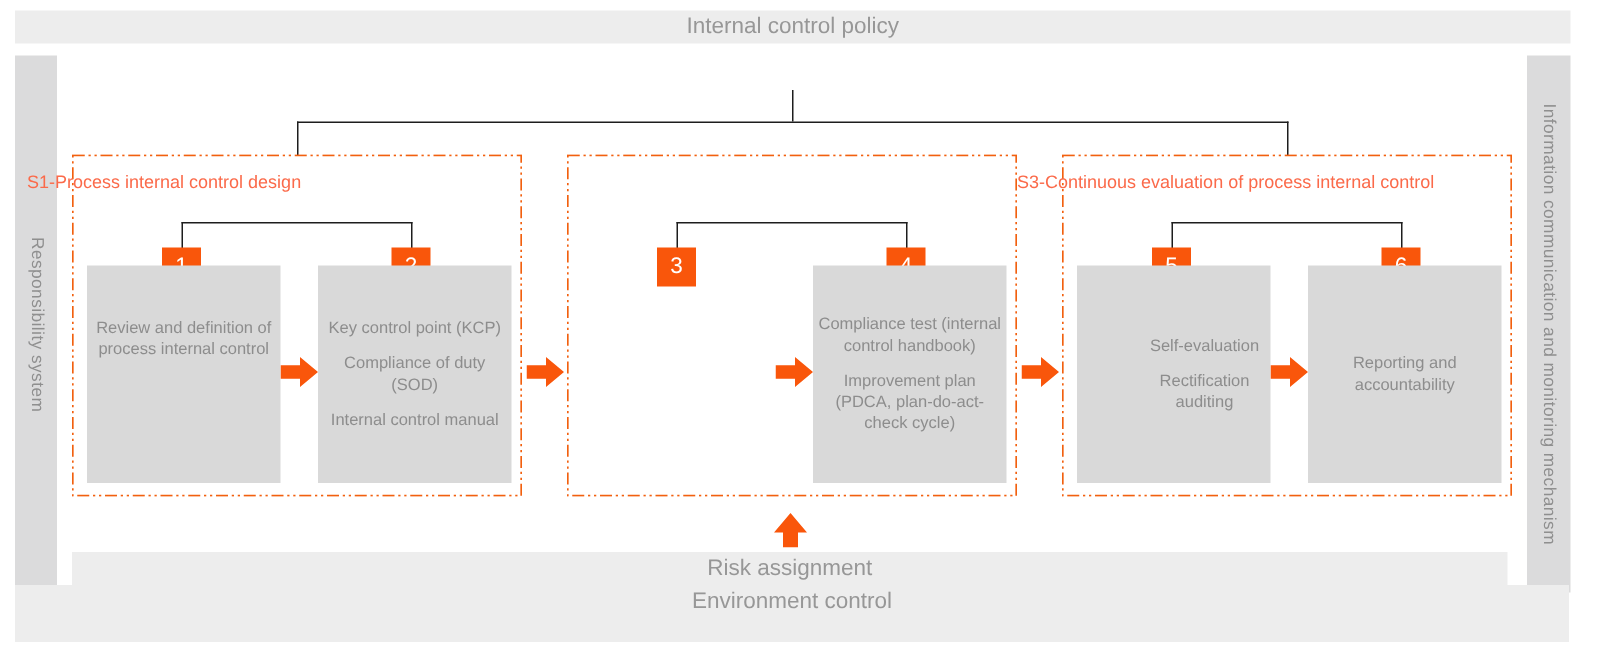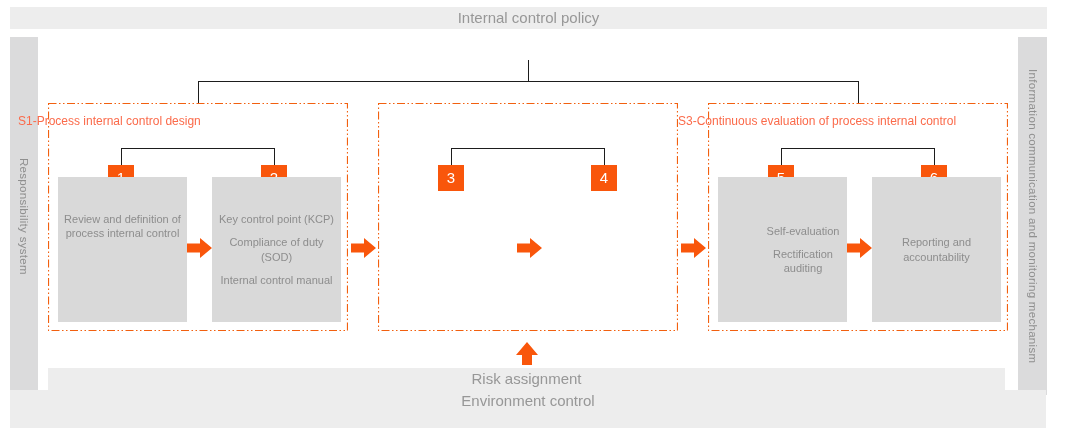--- a/index.html
+++ b/index.html
@@ -75,20 +75,24 @@
 
   <div class="section" style="left:378px;">
     <svg class="dash-svg" width="300" height="228">
       <rect x="0.5" y="0.5" width="299" height="227" fill="none" stroke="#f2600f" stroke-width="1.2" stroke-dasharray="8 2.5 1.5 2.5 1.5 2.5"></rect>
     </svg>
     <div class="bracket-h"></div>
     <div class="bracket-v" style="left:73px;"></div>
     <div class="bracket-v" style="left:226px;"></div>
     <div class="num" style="left:60px;">3</div>
     <div class="num" style="left:213px;">4</div>
+    <div class="stepbox" style="left:164px;">
+      <p>Compliance test (internal control handbook)</p>
+      <p>Improvement plan (PDCA, plan-do-act-check cycle)</p>
+    </div>
     <svg class="arrow arrow-inner" viewBox="0 0 25 20">
       <polygon points="0,5.5 13,5.5 13,0 25,10 13,20 13,14.5 0,14.5" fill="#f9560b"></polygon>
     </svg>
   </div>
 
   <div class="section" style="left:708px;">
     <svg class="dash-svg" width="300" height="228">
       <rect x="0.5" y="0.5" width="299" height="227" fill="none" stroke="#f2600f" stroke-width="1.2" stroke-dasharray="8 2.5 1.5 2.5 1.5 2.5"></rect>
     </svg>
     <div class="sec-title">S3-Continuous evaluation of process internal control</div>

